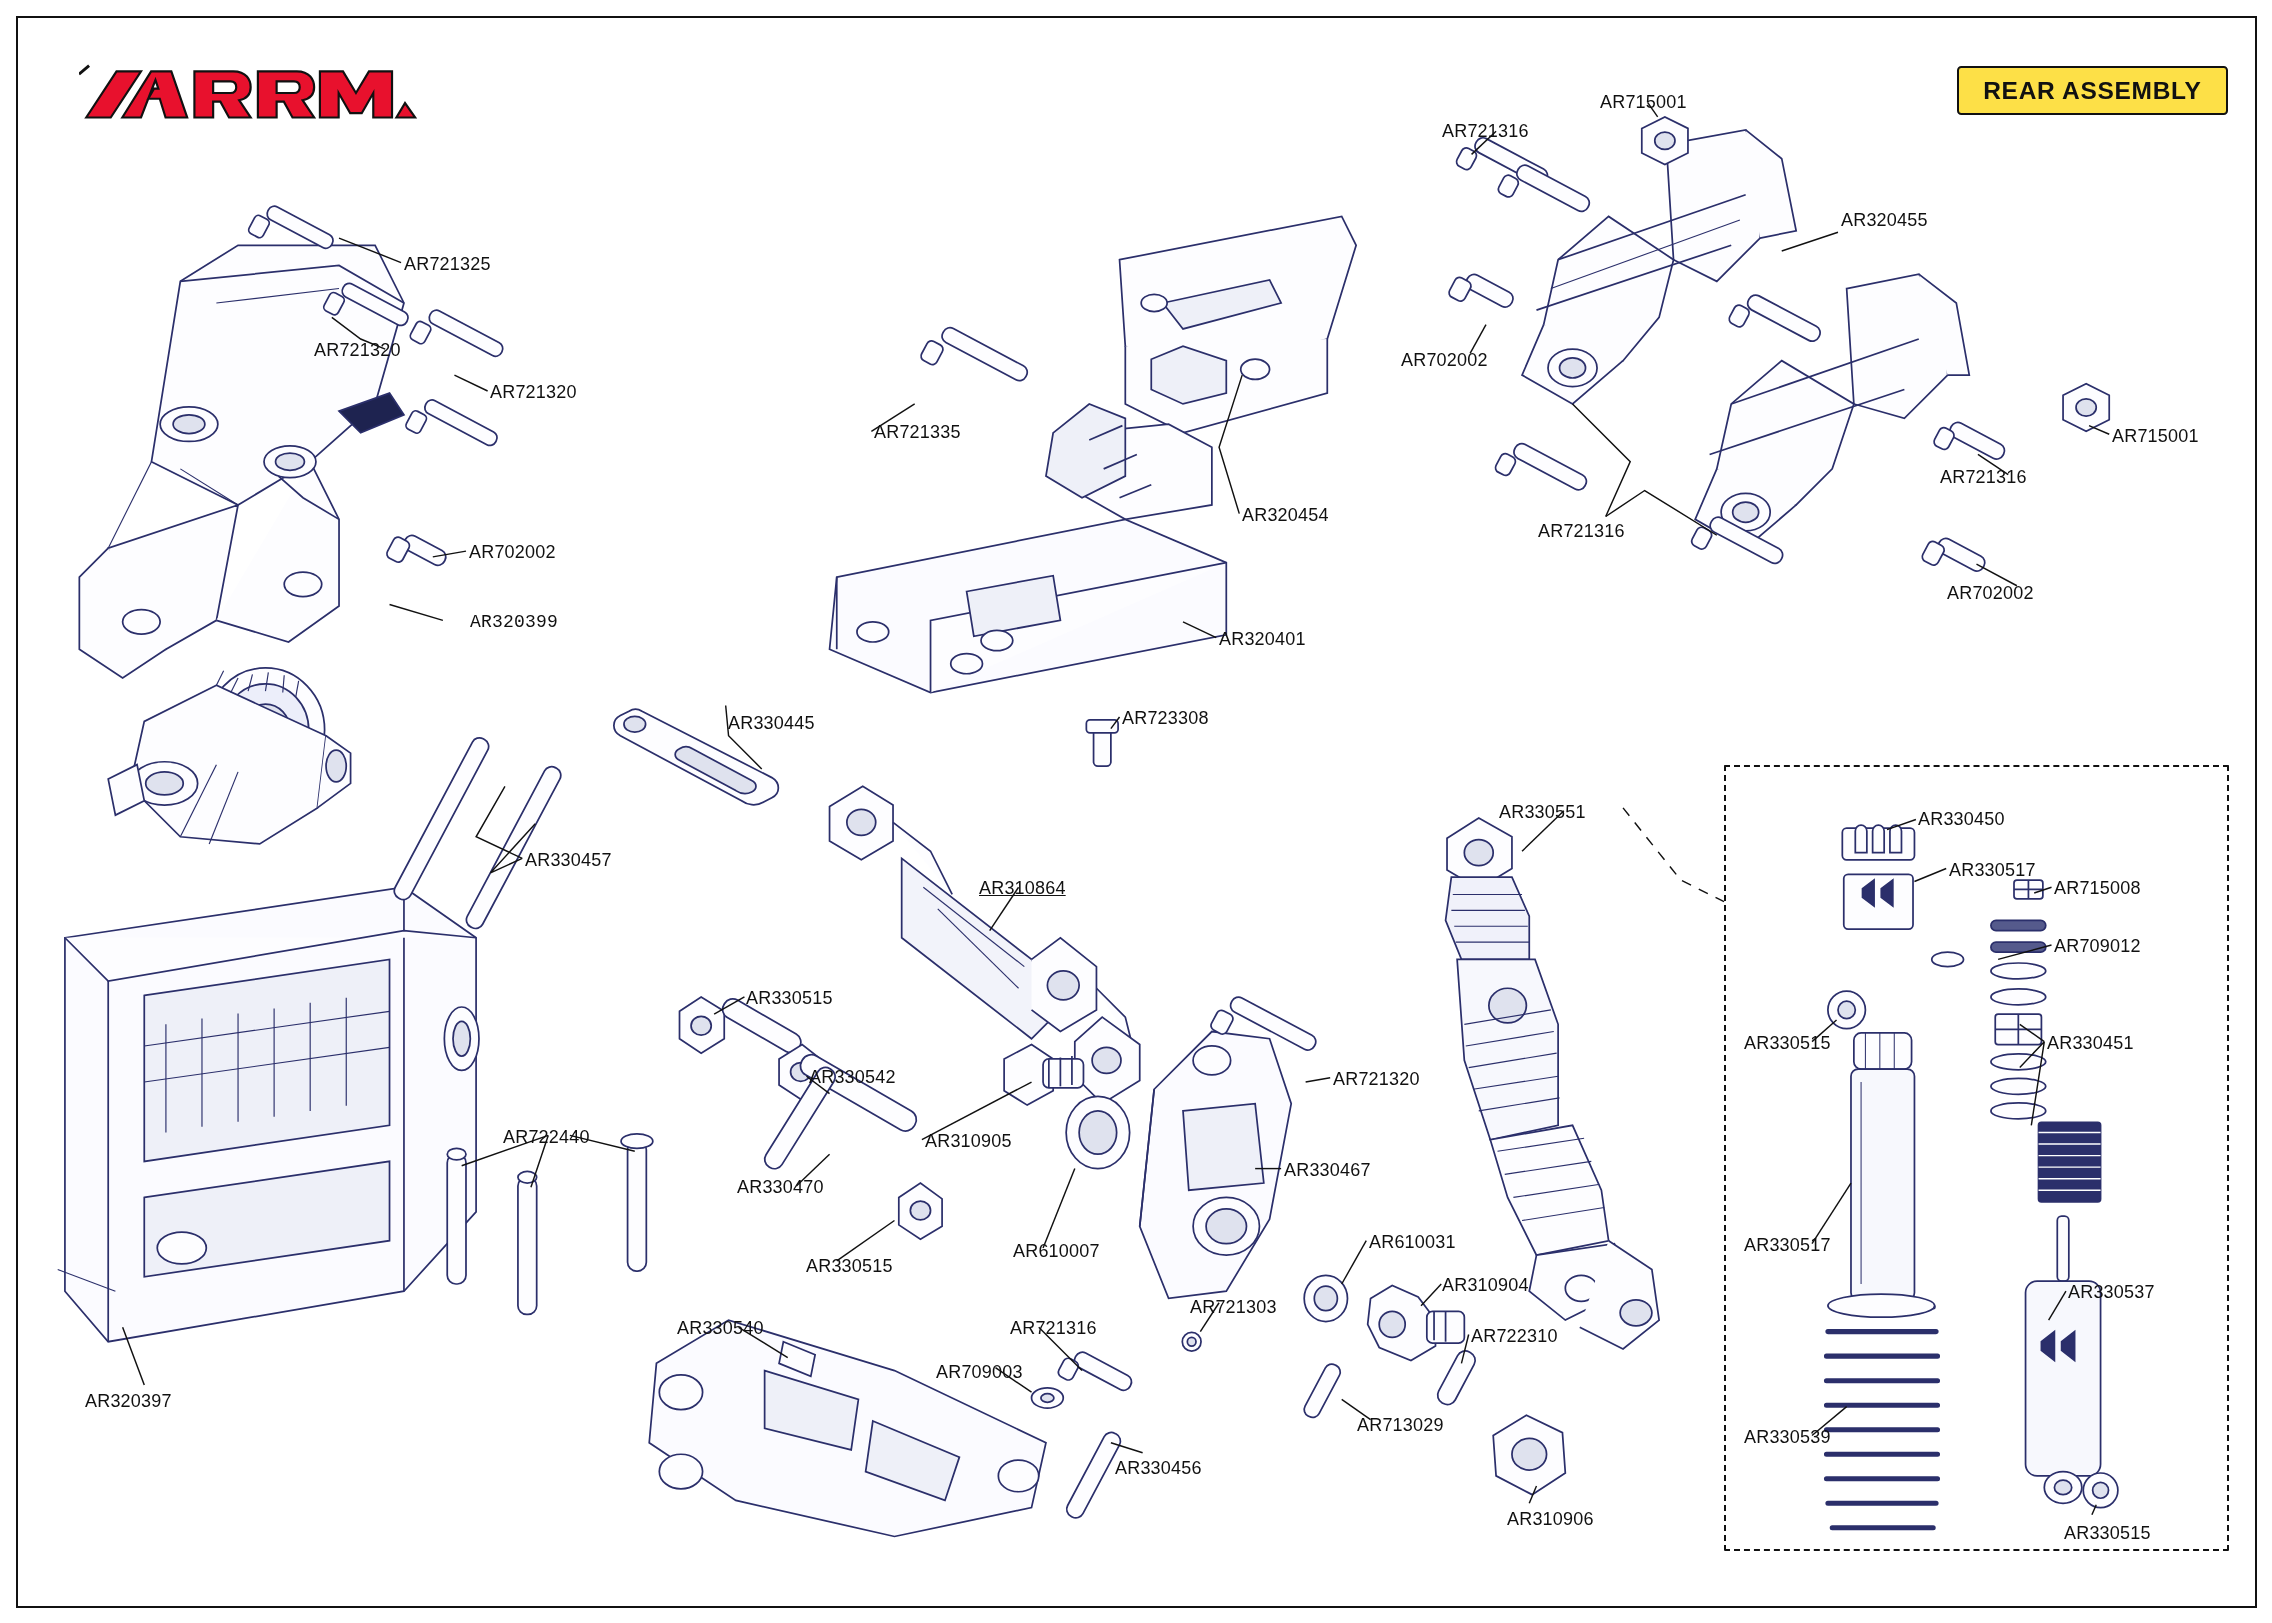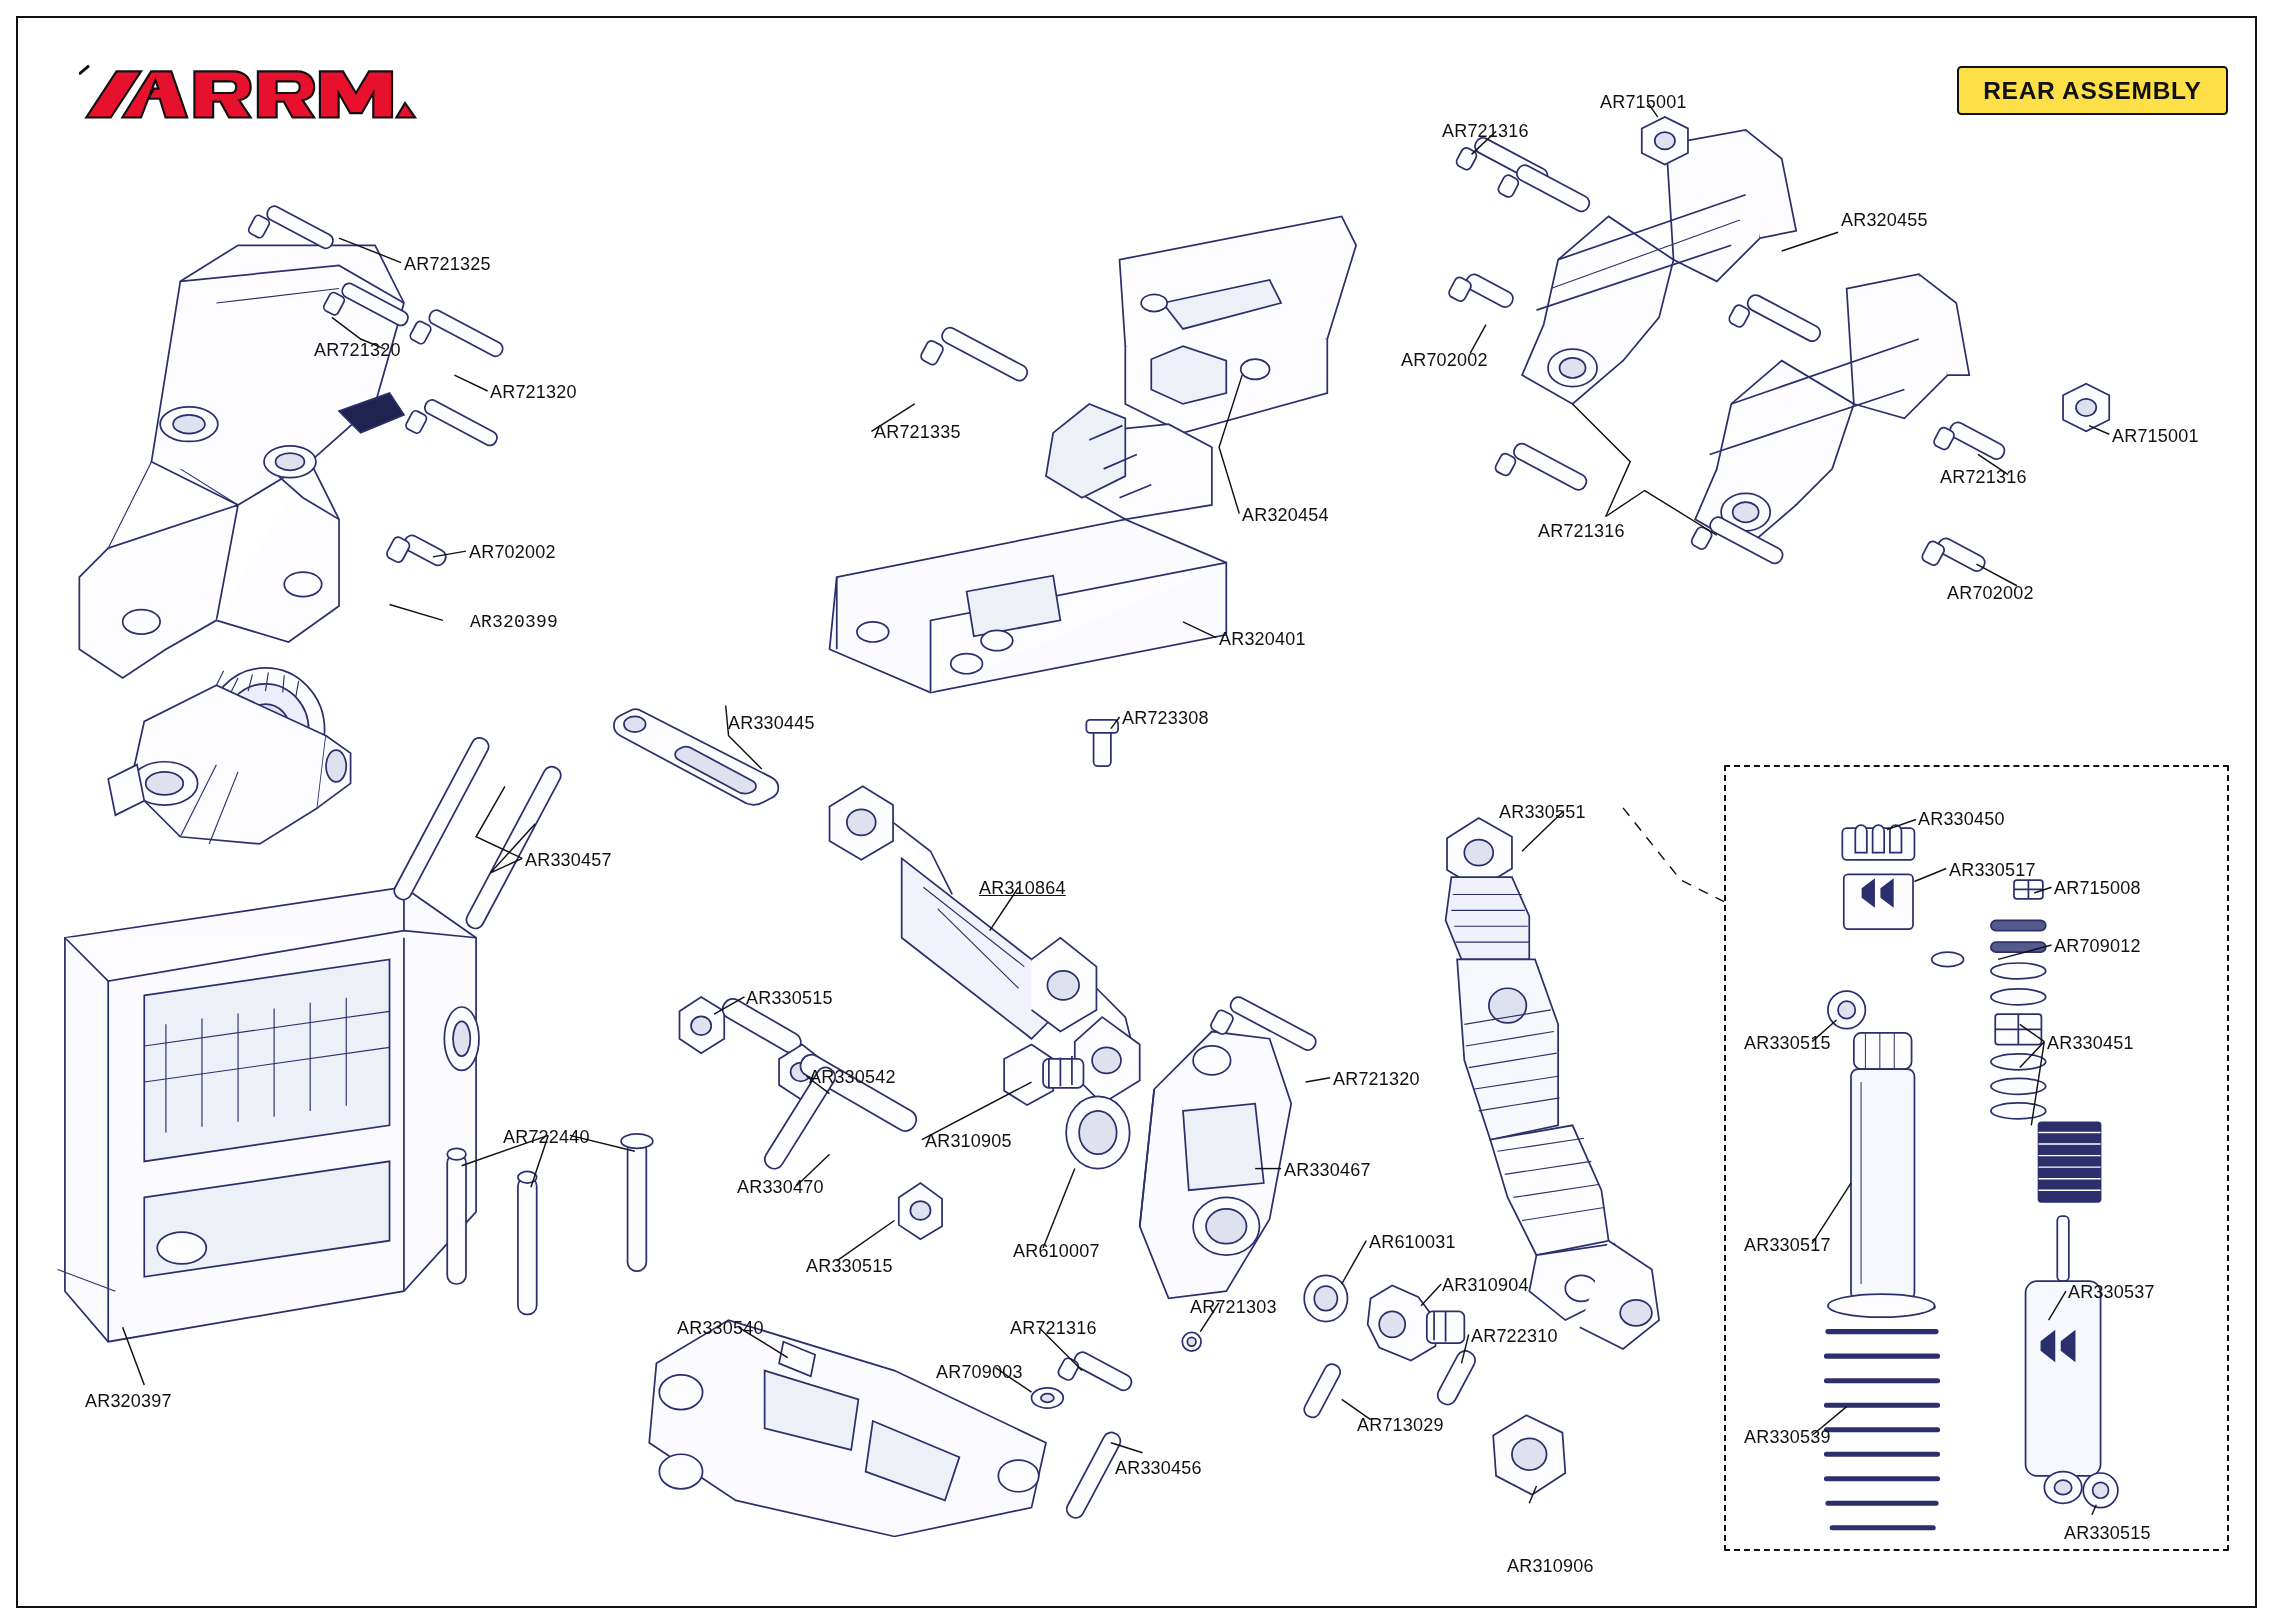--- a/index.html
+++ b/index.html
@@ -567,21 +567,21 @@
   <div class="label" style="left:925px; top:1131px;">AR310905</div>
   <div class="label" style="left:737px; top:1177px;text-align:center;">AR330470</div>
   <div class="label" style="left:806px; top:1256px;">AR330515</div>
   <div class="label" style="left:1013px; top:1241px;">AR610007</div>
   <div class="label" style="left:1284px; top:1160px;">AR330467</div>
   <div class="label" style="left:1333px; top:1069px;">AR721320</div>
   <div class="label" style="left:1369px; top:1232px;">AR610031</div>
   <div class="label" style="left:1442px; top:1275px;">AR310904</div>
   <div class="label" style="left:1471px; top:1326px;">AR722310</div>
   <div class="label" style="left:1357px; top:1415px;">AR713029</div>
-  <div class="label" style="left:1507px; top:1509px;margin-top:47px;">AR310906</div>
+  <div class="label" style="left:1507px; top:1509px;">AR310906</div>
   <div class="label" style="left:1190px; top:1297px;">AR721303</div>
   <div class="label" style="left:1010px; top:1318px;">AR721316</div>
   <div class="label" style="left:936px; top:1362px;">AR709003</div>
   <div class="label" style="left:677px; top:1318px;">AR330540</div>
   <div class="label" style="left:1115px; top:1458px;">AR330456</div>
   <div class="label" style="left:503px; top:1127px;">AR722440</div>
   <div class="label" style="left:85px; top:1391px;">AR320397</div>
   <div class="label" style="left:1442px; top:121px;">AR721316</div>
   <div class="label" style="left:1600px; top:92px;">AR715001</div>
   <div class="label" style="left:1841px; top:210px;text-align:center;">AR320455</div>

